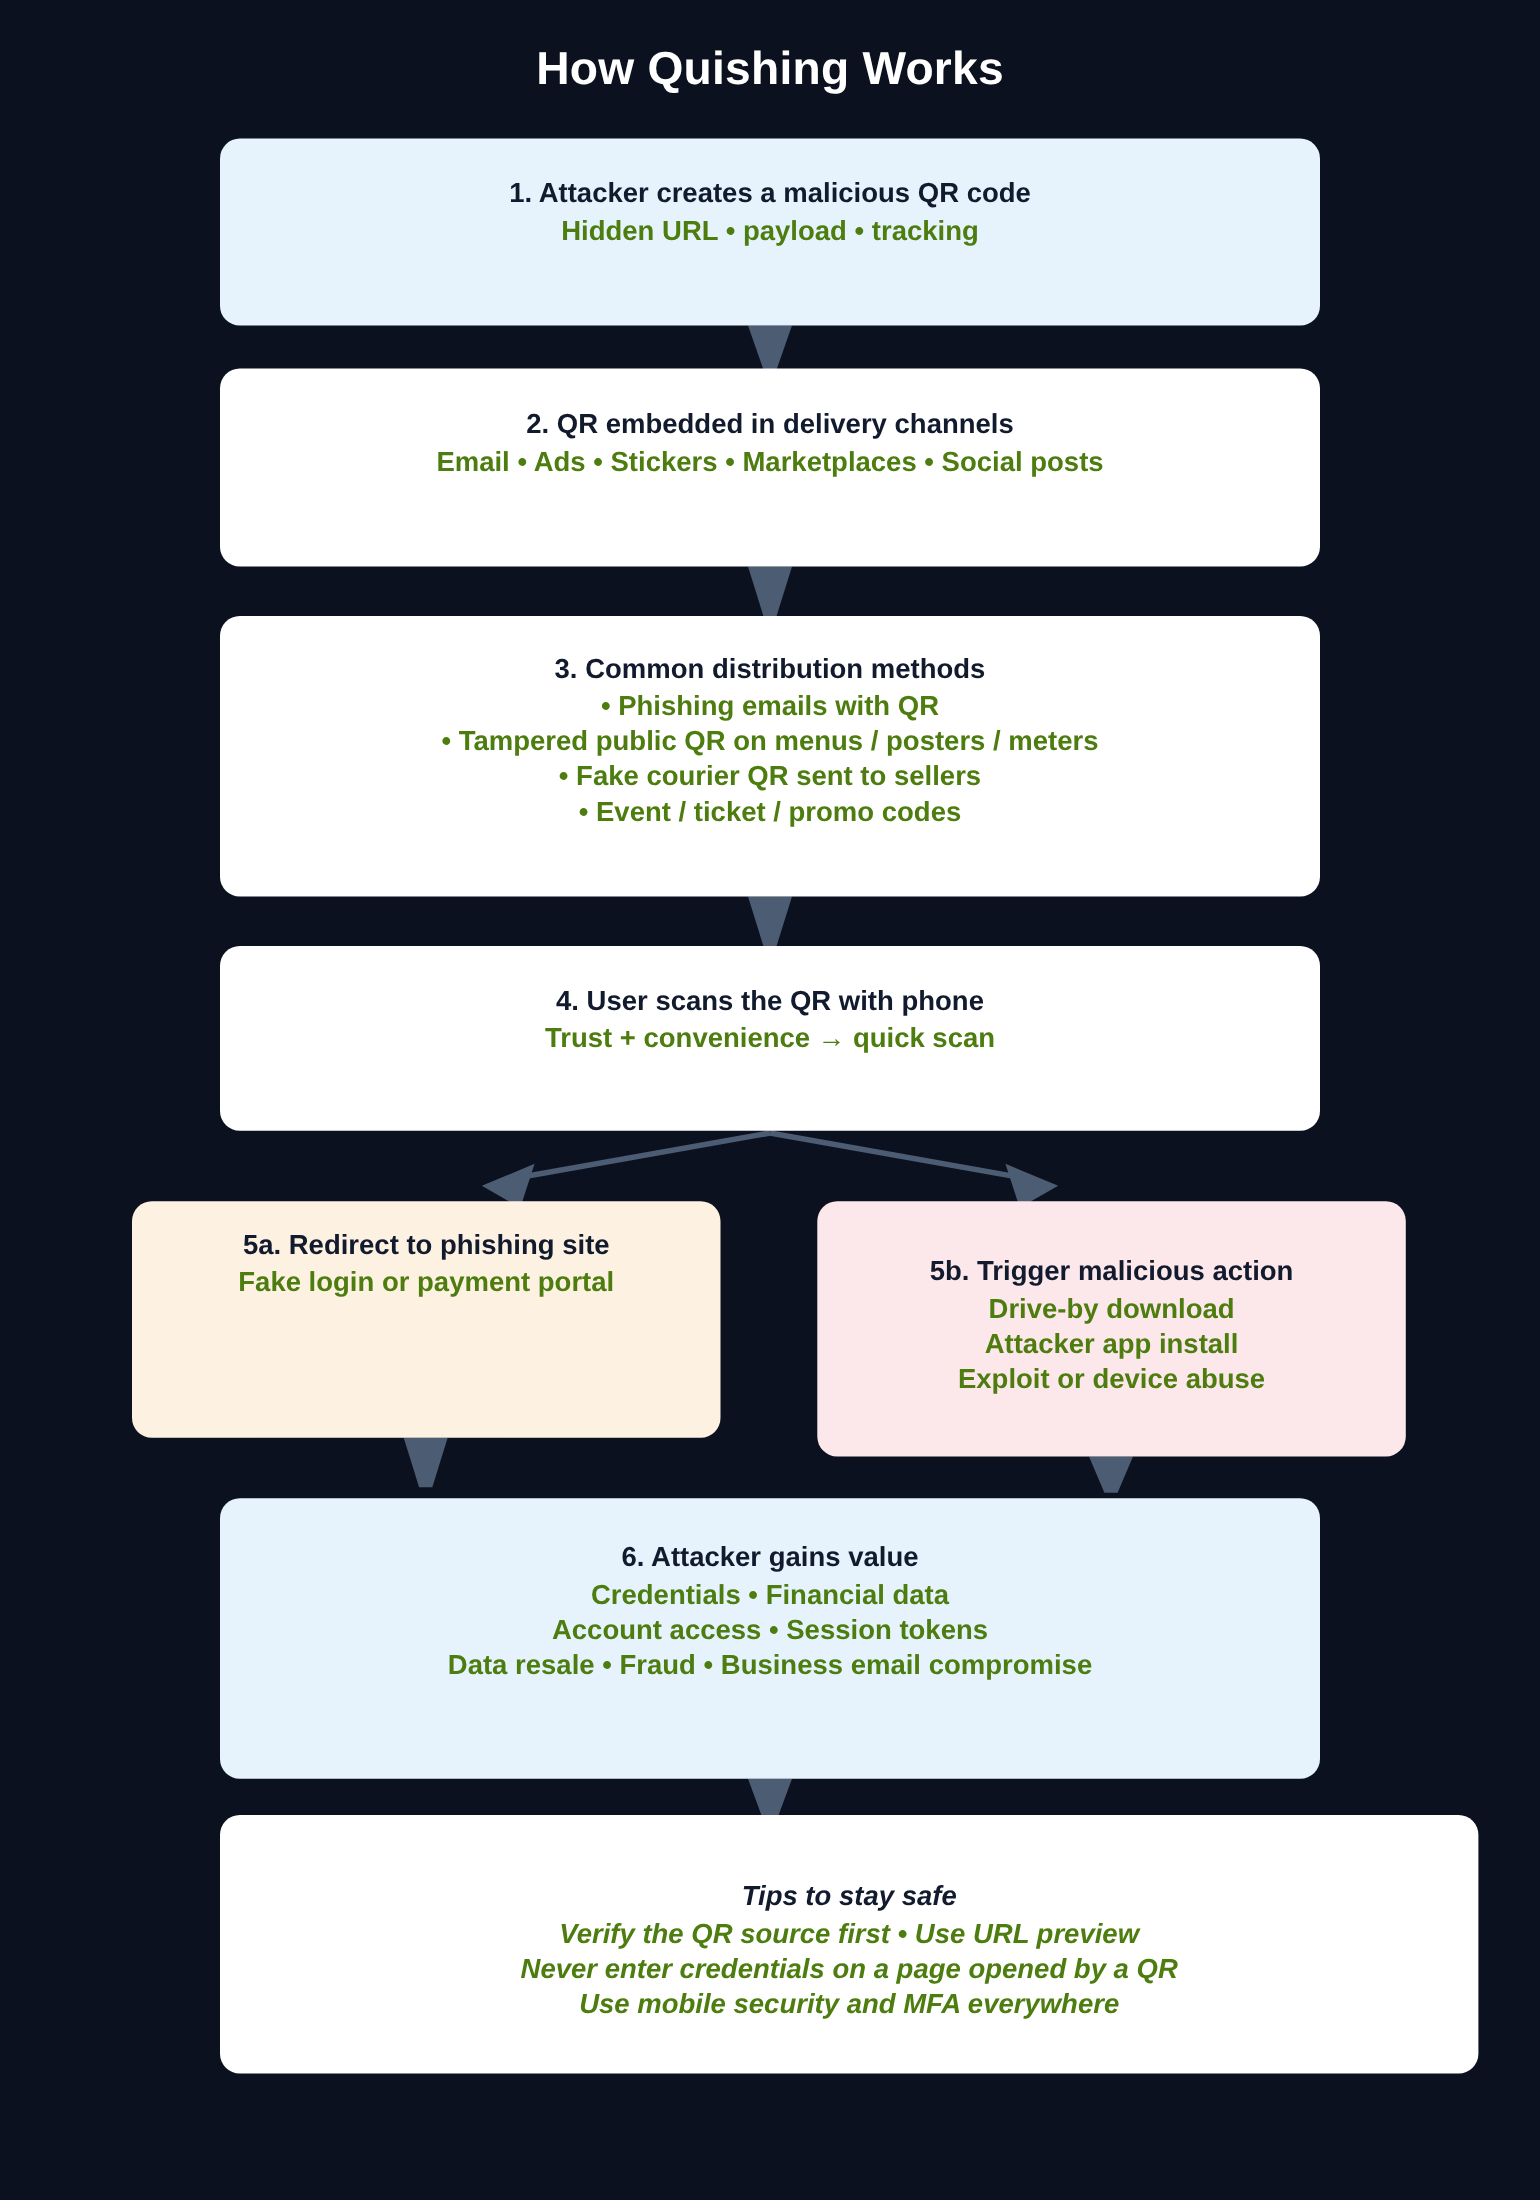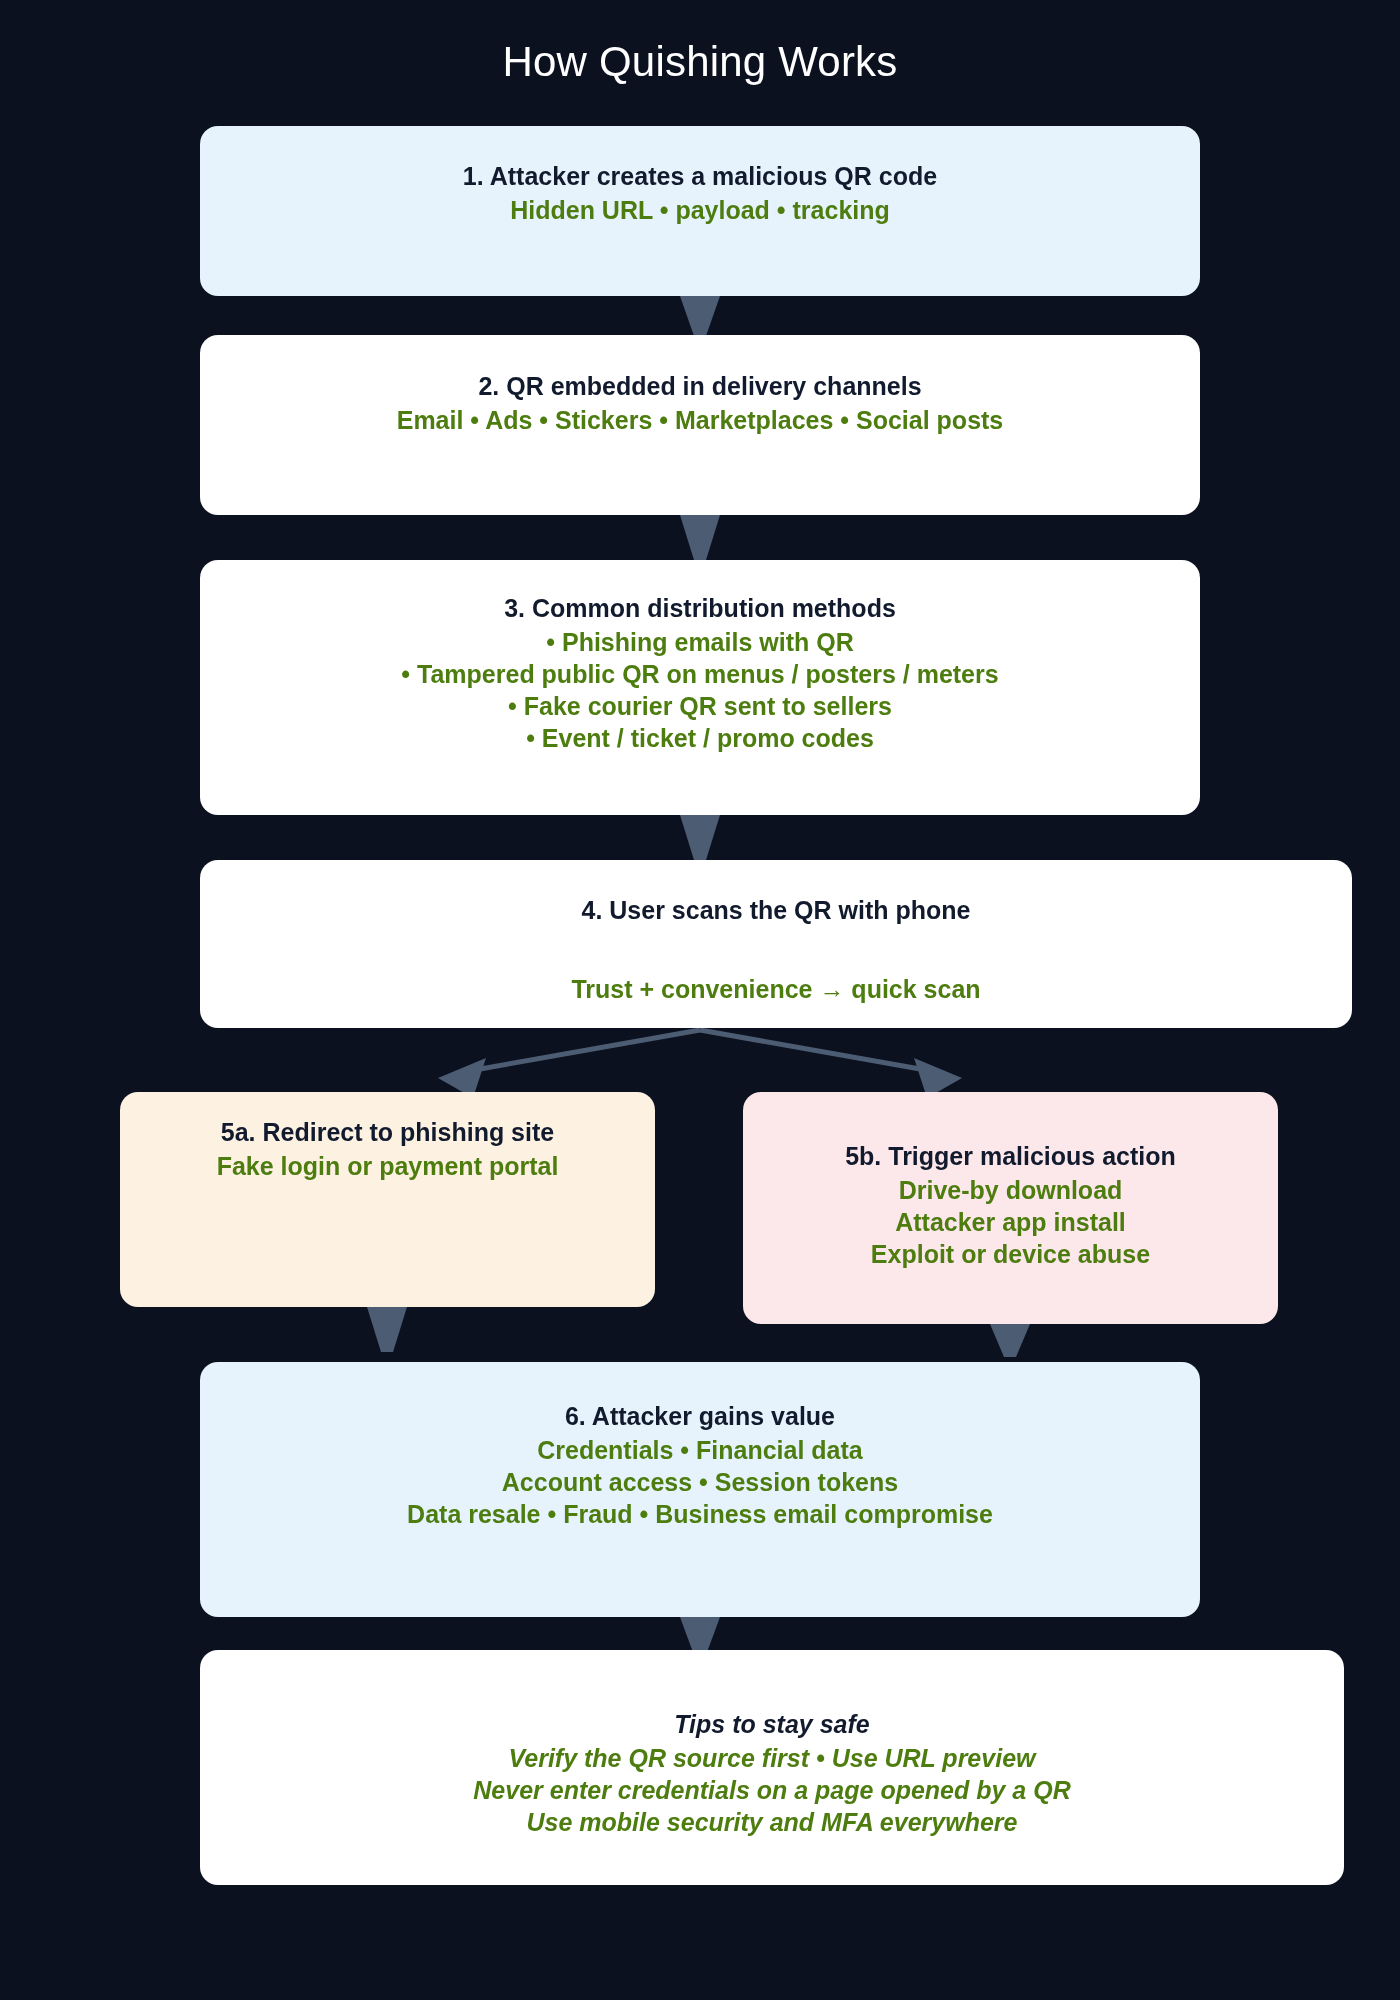--- a/index.html
+++ b/index.html
@@ -21,21 +21,21 @@
 
   
   .title {
     position: absolute;
     left: 0;
     top: 38px;
     width: 1400px;
     text-align: center;
     color: #ffffff;
     font-size: 42px;
-    font-weight: normal;
+    font-weight: bold;
     letter-spacing: 0.2px;
   }
 
   
   .node {
     position: absolute;
     border-radius: 18px;
     display: flex;
     flex-direction: column;
     align-items: center;
@@ -61,21 +61,21 @@
 
   .fill-white { background: #ffffff; }
   .fill-blue  { background: #e6f3fd; }
   .fill-cream { background: #fdf1e2; }
   .fill-pink  { background: #fce7ea; }
 
   
   #node-1 { left: 200px; top: 126px;  width: 1000px; height: 170px; padding-top: 34px; }
   #node-2 { left: 200px; top: 335px;  width: 1000px; height: 180px; padding-top: 35px; }
   #node-3 { left: 200px; top: 560px;  width: 1000px; height: 255px; padding-top: 32px; }
-  #node-4 { left: 200px; top: 860px;  width: 1152px; height: 168px; padding-top: 34px; gap: 45px; }
+  #node-4 { left: 200px; top: 860px;  width: 1000px; height: 168px; padding-top: 34px; }
   #node-5a{ left: 120px; top: 1092px; width: 535px;  height: 215px; padding-top: 24px; }
   #node-5b{ left: 743px; top: 1092px; width: 535px;  height: 232px; padding-top: 48px; }
   #node-6 { left: 200px; top: 1362px; width: 1000px; height: 255px; padding-top: 38px; }
   #node-7 { left: 200px; top: 1650px; width: 1144px; height: 235px; padding-top: 58px; font-style: italic; }
 
   
   #links {
     position: absolute;
     left: 0; top: 0;
     width: 1400px;

